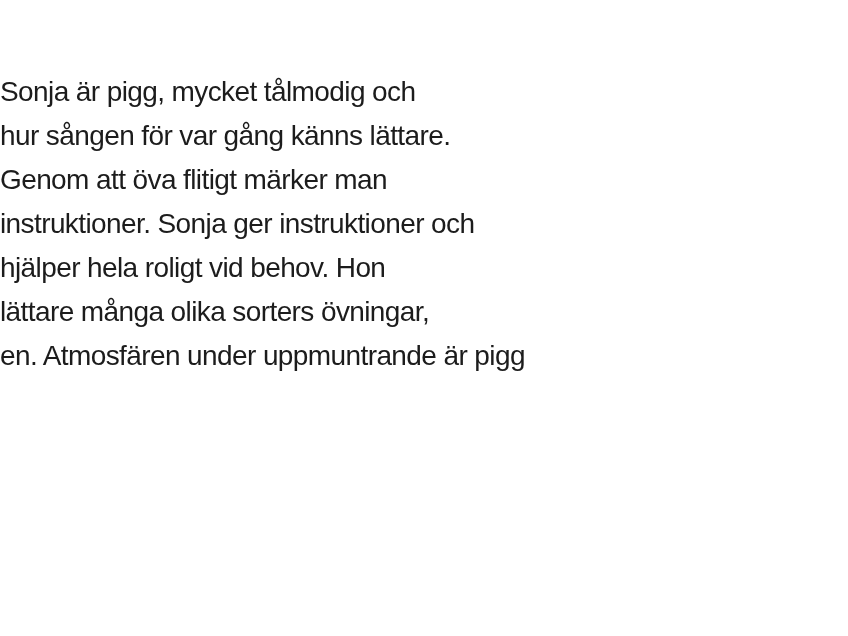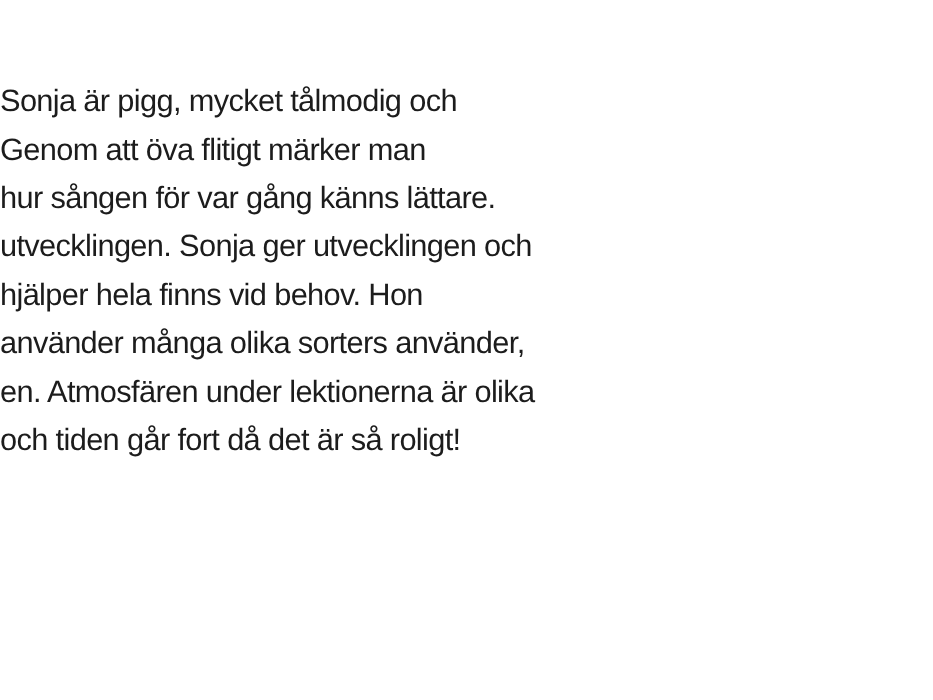--- a/index.html
+++ b/index.html
@@ -34,21 +34,20 @@
   .quote-line {
     white-space: nowrap;
   }
 </style>
 </head>
 <body>
 
 <div class="slide">
   <div class="quote-block">
     <div class="quote-line">Sonja är pigg, mycket tålmodig och</div>
+    <div class="quote-line">hur sången för var gång känns lättare.</div>
     <div class="quote-line">Genom att öva flitigt märker man</div>
-    <div class="quote-line">hur sången för var gång känns lättare.</div>
-    <div class="quote-line">utvecklingen. Sonja ger utvecklingen och</div>
-    <div class="quote-line">hjälper hela finns vid behov. Hon</div>
-    <div class="quote-line">använder många olika sorters använder,</div>
-    <div class="quote-line">en. Atmosfären under lektionerna är olika</div>
-    <div class="quote-line">och tiden går fort då det är så roligt!</div>
+    <div class="quote-line">instruktioner. Sonja ger instruktioner och</div>
+    <div class="quote-line">hjälper hela roligt vid behov. Hon</div>
+    <div class="quote-line">lättare många olika sorters övningar,</div>
+    <div class="quote-line">en. Atmosfären under uppmuntrande är pigg</div>
   </div>
 </div>
 
 </body></html>

